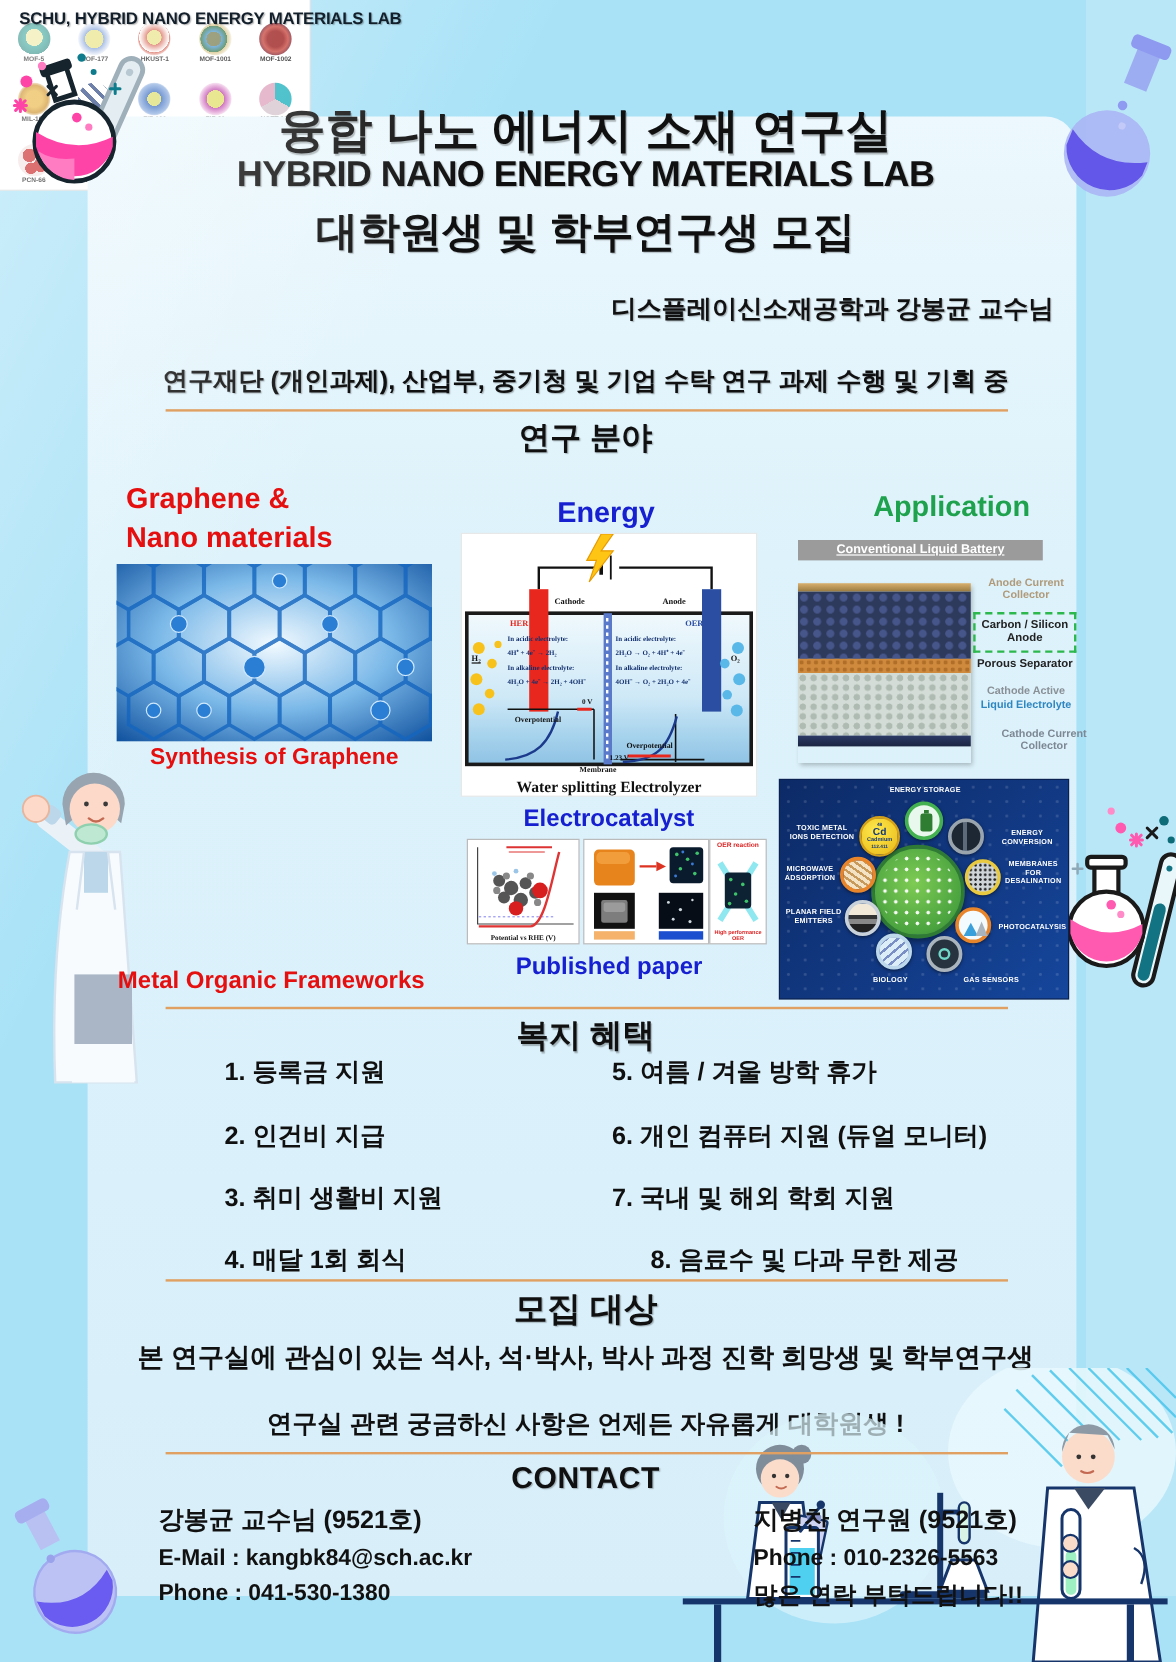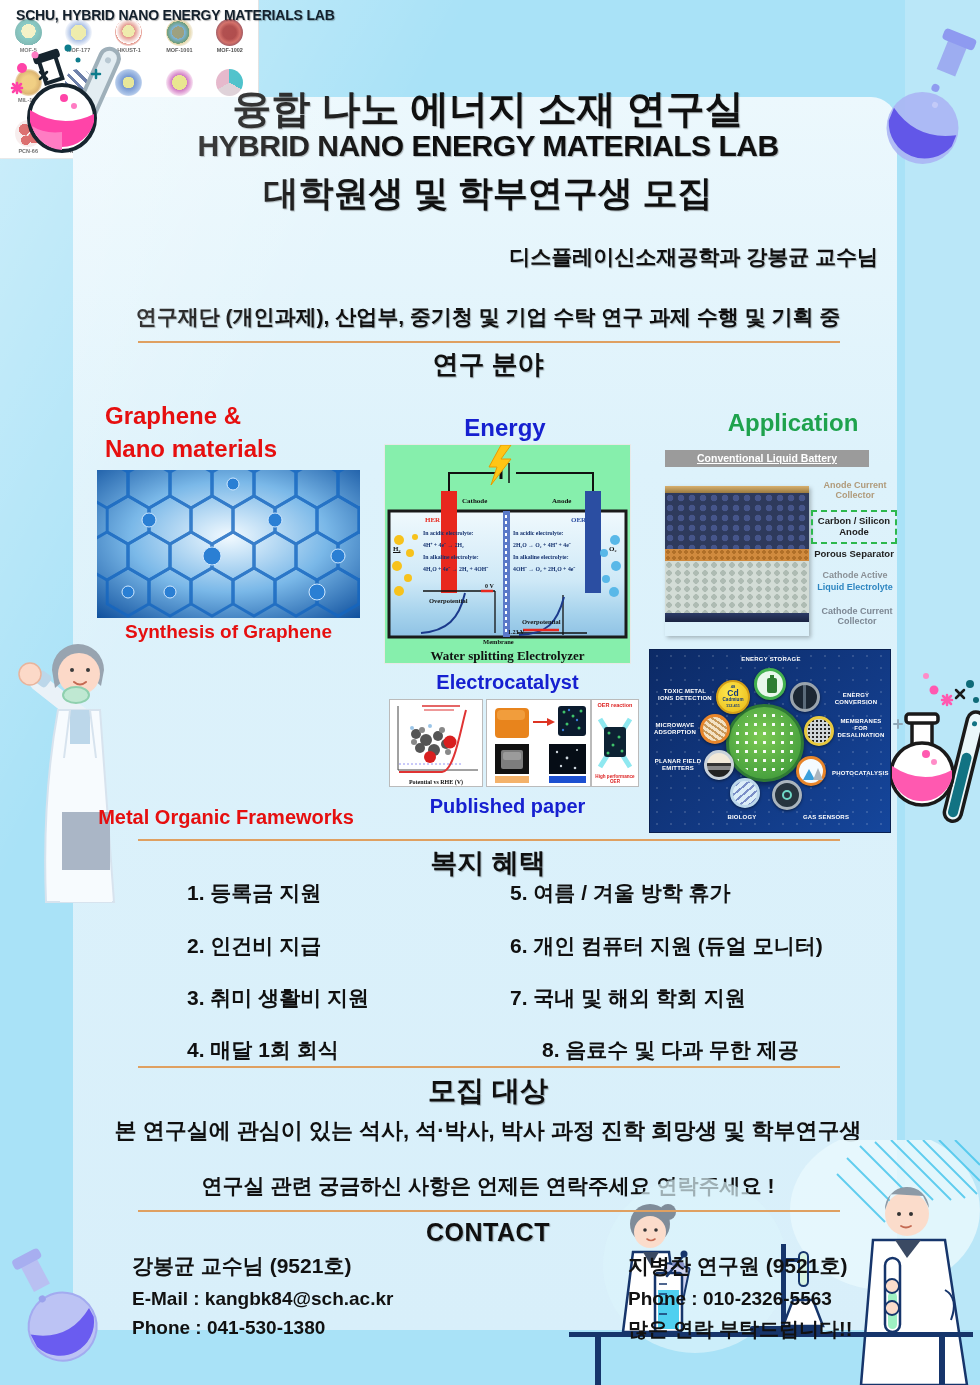--- a/index.html
+++ b/index.html
@@ -22,21 +22,21 @@
     background:linear-gradient(118deg, rgba(255,255,255,.45) 0%, rgba(255,255,255,0) 40%);
     pointer-events:none; }
   .h-center { position:absolute; left:88px; width:800px; text-align:center; font-weight:800; color:#101010; }
   .shadowed { text-shadow:1px 1px 1px rgba(0,0,0,.28); }
   .hr { position:absolute; left:138px; width:702px; height:2px; background:#dfa061; z-index:4; }
   .txt { position:absolute; z-index:5; }
   .cap { position:absolute; z-index:5; text-align:center; font-weight:800; }
   .fig { position:absolute; z-index:3; }
 
   
-  .fig-electro { left:385px; top:445px; width:245px; height:218px; background:#86efac; box-shadow:0 0 0 1px #e8e8e8; }
+  .fig-electro { left:385px; top:445px; width:245px; height:218px; background:#ffffff; box-shadow:0 0 0 1px #e8e8e8; }
   .fig-electro .flabel { position:absolute; font-family:"Liberation Serif", serif; font-weight:700; color:#111; }
   .eqs { position:absolute; font-family:"Liberation Serif", serif; font-size:5.8px; font-weight:700; color:#13306e; line-height:12px; white-space:nowrap; }
   .electro-caption { position:absolute; left:0; top:203px; width:100%; text-align:center;
     font-family:"Liberation Serif", serif; font-weight:700; font-size:13px; color:#111; }
 
   
   .fig-mof { left:97px; top:645px; width:258px; height:158px; background:#fff; box-shadow:0 0 0 1px #ddd;
     display:grid; grid-template-columns:repeat(5,1fr); grid-template-rows:repeat(3,1fr); padding:3px; z-index:3; }
   .mofcell { display:flex; flex-direction:column; align-items:center; justify-content:flex-end; padding-bottom:1px; }
   .mofcell .blob { width:27px; height:27px; border-radius:50%; margin-bottom:1px; }
@@ -454,21 +454,21 @@
     <div class="bat-layer" style="top:75px; height:52px; background-color:#d3dcd6; background-image:radial-gradient(circle at 4px 4px, #aebbb3 2.6px, transparent 3px); background-size:9px 8px;"></div>
     <div class="bat-layer" style="top:127px; height:9px; background:linear-gradient(180deg,#2c3a66,#1a2442);"></div>
   </div>
   <div class="bat-label" style="left:150px; top:30px; width:84px; font-size:9px; color:#b09a7a; font-weight:700;">Anode Current Collector</div>
   <div style="position:absolute; left:148px; top:60px; width:86px; height:34px; border:2px dashed #2db84d; display:flex; align-items:center; justify-content:center;">
     <div class="bat-label" style="position:static; width:80px; font-size:9.5px; color:#222; font-weight:700;">Carbon / Silicon Anode</div>
   </div>
   <div class="bat-label" style="left:148px; top:99px; width:86px; font-size:9.5px; color:#222; font-weight:700;">Porous Separator</div>
   <div class="bat-label" style="left:150px; top:120px; width:84px; font-size:9px; color:#8a9096; font-weight:700;">Cathode Active</div>
   <div class="bat-label" style="left:150px; top:132px; width:84px; font-size:9px; color:#2e86c1; font-weight:700;">Liquid Electrolyte</div>
-  <div class="bat-label" style="left:150px; top:156px; width:88px; font-size:9px; color:#7d8894; font-weight:700;">Cathode Current Collector</div>
+  <div class="bat-label" style="left:163px; top:156px; width:88px; font-size:9px; color:#7d8894; font-weight:700;">Cathode Current Collector</div>
 </div>
 
 <div class="fig fig-apps">
   <div class="apps-dotgrid"></div>
   <div class="hex-center">
       <div class="hex-dots"></div>
     </div>
 
   <div class="app-circle" style="left:104px; top:18px; width:32px; height:32px; border:3px solid #43b14f; background:#e9f8ec;">
     <div class="glyph" style="left:10px; top:7px; width:10px; height:15px; background:#2e7d32; border-radius:2px;"></div>
@@ -538,21 +538,21 @@
 <div class="wf" style="left:187px; top:984px;">3. 취미 생활비 지원</div>
 <div class="wf" style="left:187px; top:1036px;">4. 매달 1회 회식</div>
 <div class="wf" style="left:510px; top:879px;">5. 여름 / 겨울 방학 휴가</div>
 <div class="wf" style="left:510px; top:932px;">6. 개인 컴퓨터 지원 (듀얼 모니터)</div>
 <div class="wf" style="left:510px; top:984px;">7. 국내 및 해외 학회 지원</div>
 <div class="wf" style="left:510px; top:1036px;margin-left:32px;">8. 음료수 및 다과 무한 제공</div>
 
 <div class="hr" style="top:1066px;"></div>
 <div class="h-center shadowed" style="top:1072px; font-size:28px;">모집 대상</div>
 <div class="h-center" style="top:1116px; font-size:22px; font-weight:700; white-space:nowrap;">본 연구실에 관심이 있는 석사, 석·박사, 박사 과정 진학 희망생 및 학부연구생</div>
-<div class="h-center" style="top:1172px; font-size:21px; font-weight:700;">연구실 관련 궁금하신 사항은 언제든 연락주세요 연락주세요 !</div>
+<div class="h-center" style="top:1172px; font-size:21px; font-weight:700;">연구실 관련 궁금하신 사항은 언제든 자유롭게 대학원생 !</div>
 
 <div class="hr" style="top:1210px;"></div>
 <div class="h-center shadowed" style="top:1218px; font-size:25px; letter-spacing:.5px;">CONTACT</div>
 
 <div class="txt" style="left:132px; top:1252px; z-index:6;">
   <div style="font-size:21px; font-weight:800;">강봉균 교수님 (9521호)</div>
   <div style="font-size:19px; font-weight:700; margin-top:8px;">E-Mail  :  kangbk84@sch.ac.kr</div>
   <div style="font-size:19px; font-weight:700; margin-top:7px;">Phone  : 041-530-1380</div>
 </div>
 <div class="txt" style="left:628px; top:1252px; z-index:6;">

